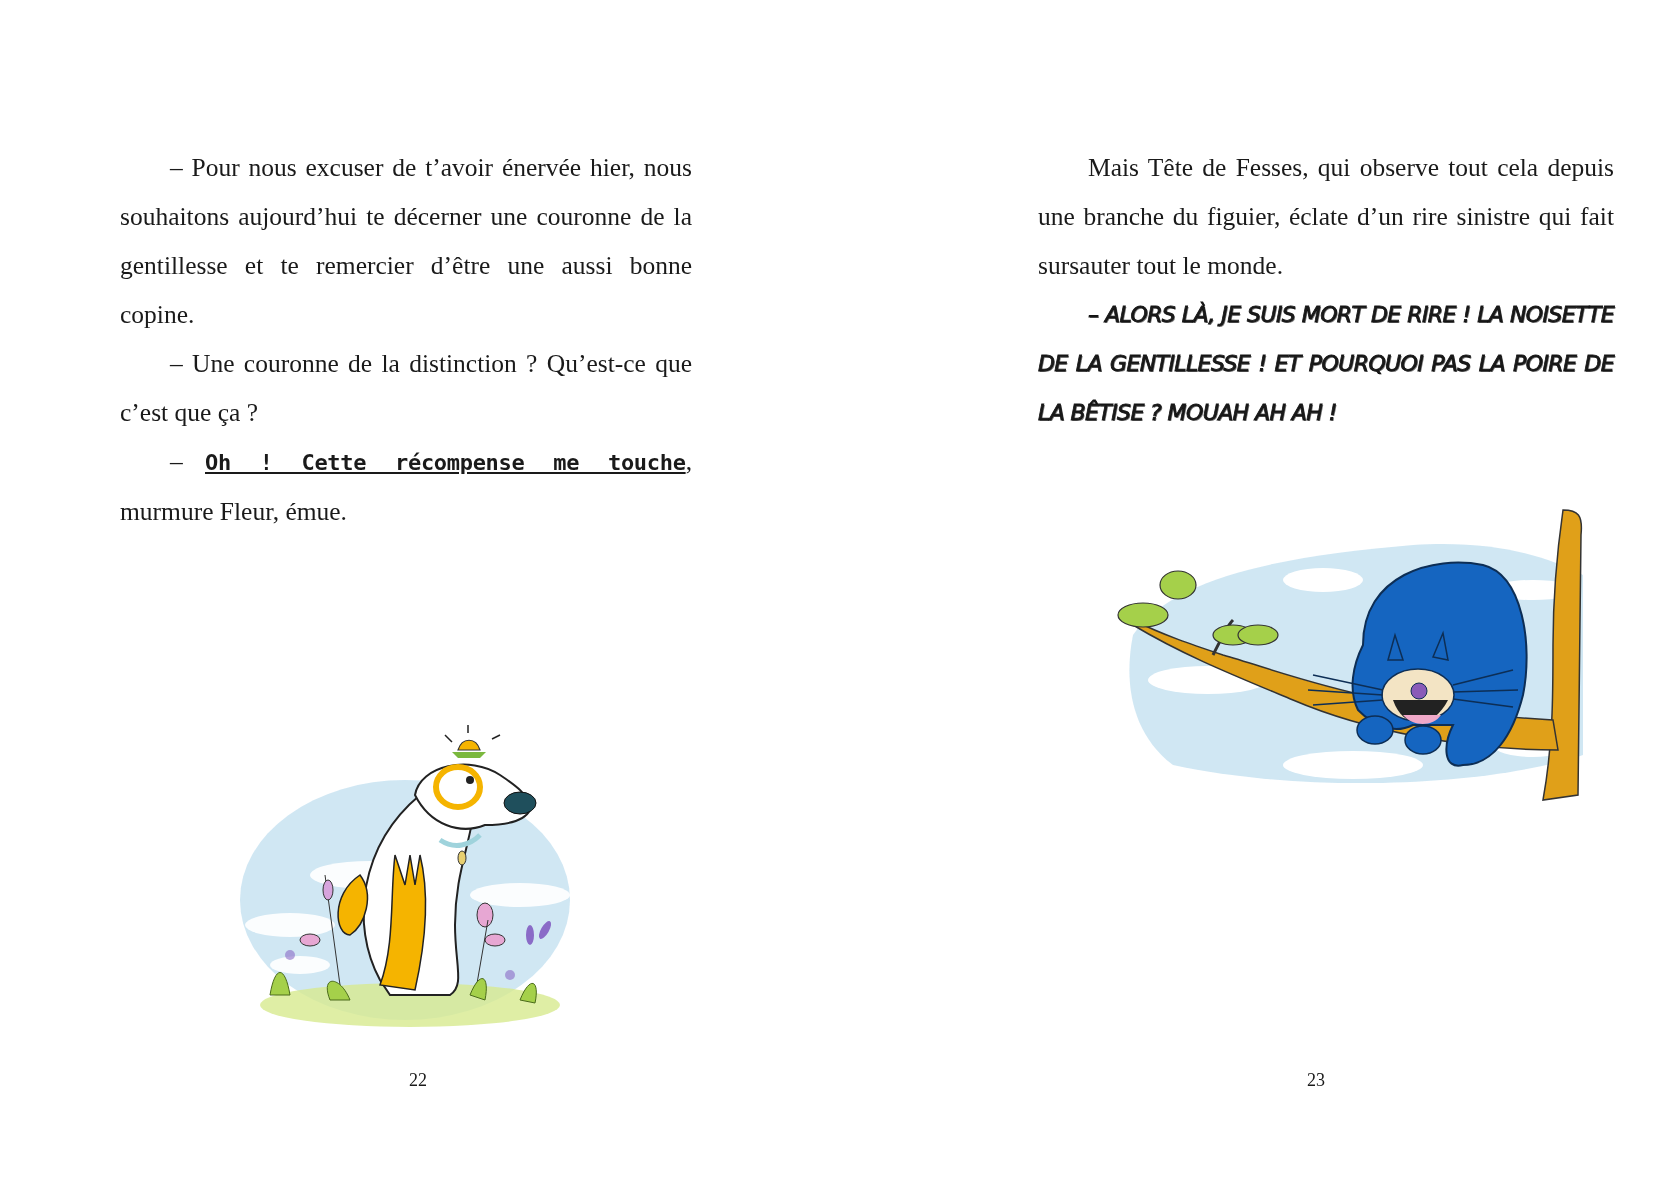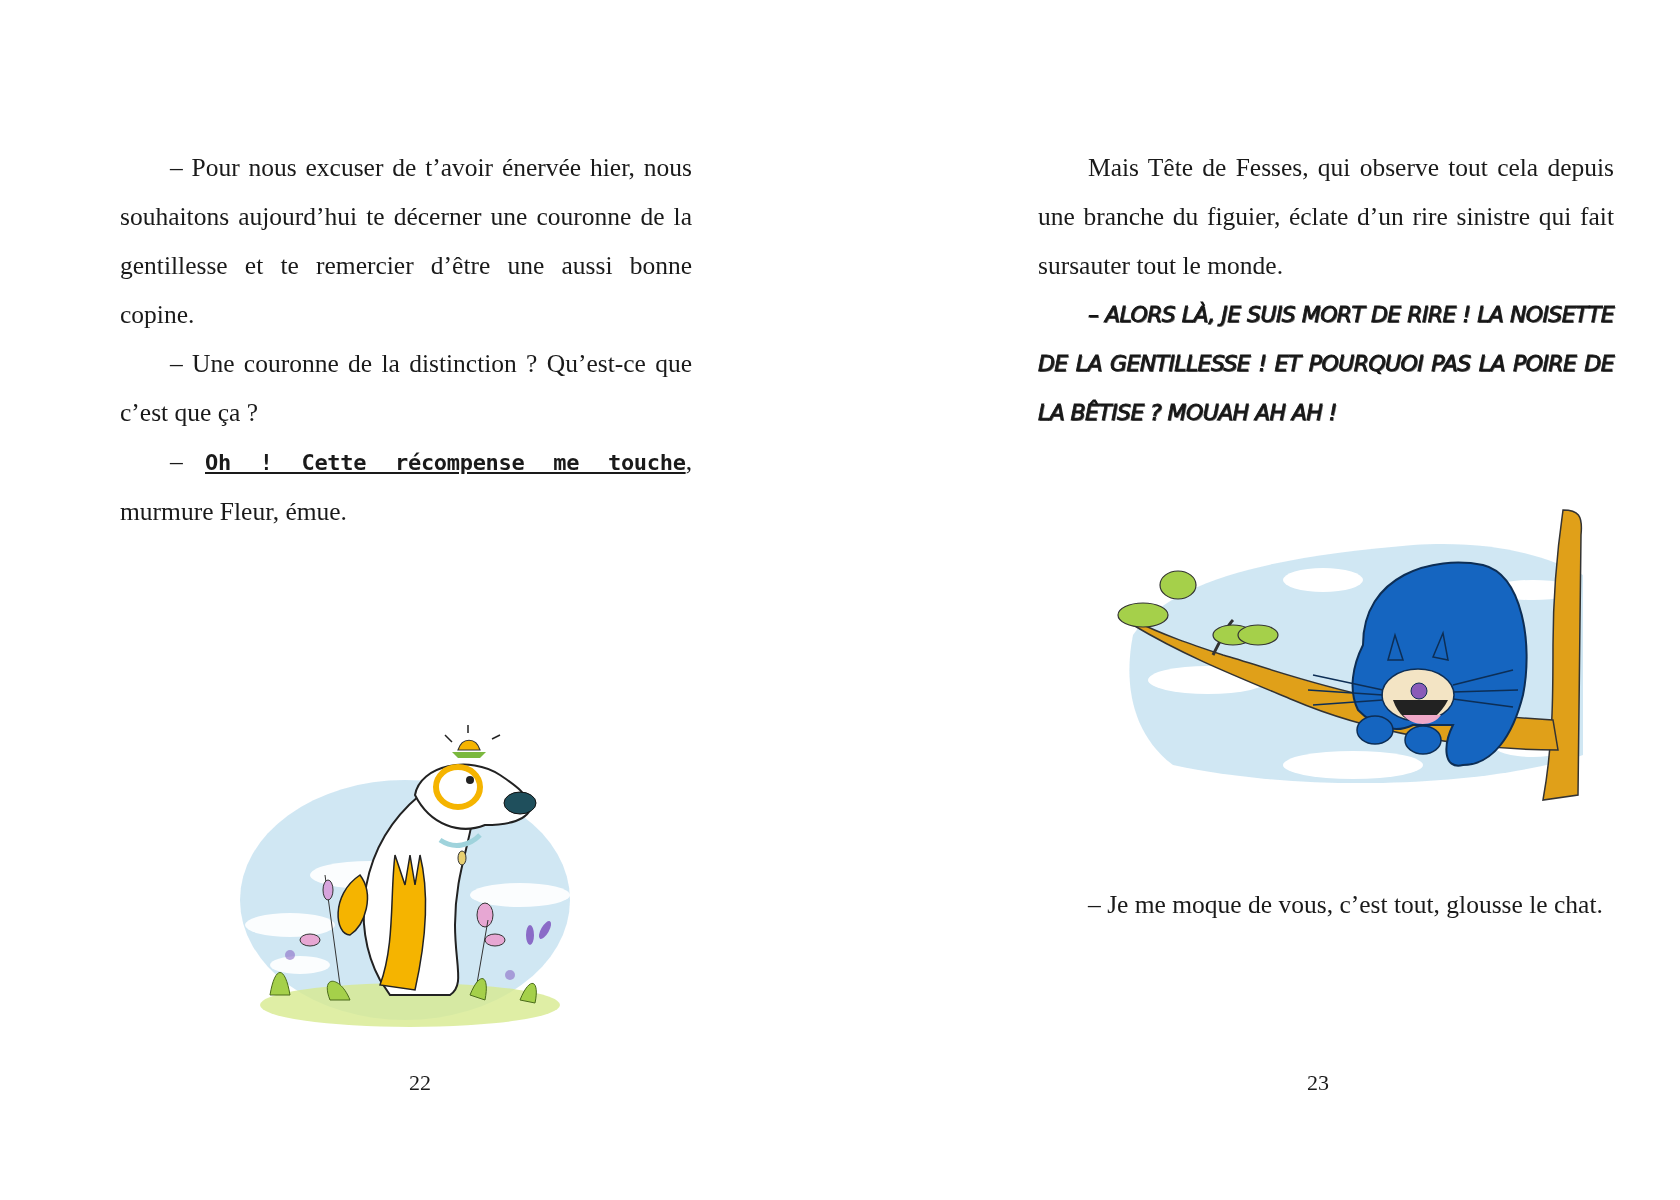--- a/index.html
+++ b/index.html
@@ -7,21 +7,21 @@
   .page { position: absolute; top: 0; height: 1200px; padding-left: 27px; }
   .page-left { left: 0; width: 840px; }
   .page-right { left: 888px; width: 840px; }
   .text-block { position: absolute; font-size: 25.5px; line-height: 49px; text-align: justify; }
   .page-left .text-block { left: 120px; width: 572px; top: 143px; }
   .page-right .text-block { left: 150px; width: 576px; top: 143px; }
   .page-right .text-block.bottom { top: 880px; }
   .para { margin: 0; text-indent: 50px; }
   .hand { font-family: "DejaVu Sans Mono", "Liberation Mono", monospace; font-weight: bold; font-size: 22px; letter-spacing: -0.3px; text-decoration: underline; }
   .shout { font-family: "DejaVu Sans", "Liberation Sans", sans-serif; font-weight: 400; font-style: italic; font-size: 22px; letter-spacing: -0.6px; text-transform: uppercase; text-align: justify; line-height: 49px; -webkit-text-stroke: 0.8px #111; text-shadow: 1px 1px 0 #777; }
-  .page-number { position: absolute; top: 1070px; font-size: 22px; font-family: "Liberation Serif", serif; }
+  .page-number { position: absolute; top: 1070px; font-size: 18px; font-family: "Liberation Serif", serif; }
   .page-left .page-number { left: 409px; }
   .page-right .page-number { left: 419px; }
   .illus { position: absolute; }
   .illus-dog { left: 230px; top: 725px; width: 360px; height: 310px; }
   .illus-cat { left: 225px; top: 495px; width: 500px; height: 320px; }
 </style>
 </head>
 <body>
 
 <div class="page page-left">
@@ -131,17 +131,16 @@
       <line x1="340" y1="190" x2="400" y2="175"></line>
       <line x1="340" y1="197" x2="405" y2="195"></line>
       <line x1="340" y1="204" x2="400" y2="212"></line>
     </g>
 
     <ellipse cx="262" cy="235" rx="18" ry="14" fill="#1565c0" stroke="#0d2e55" stroke-width="1.5"></ellipse>
     <ellipse cx="310" cy="245" rx="18" ry="14" fill="#1565c0" stroke="#0d2e55" stroke-width="1.5"></ellipse>
   </svg>
 
   <div class="text-block bottom">
-    <p class="para">– Je me moque de vous, c’est tout, glousse le chat.</p>
   </div>
 
   <div class="page-number">23</div>
 </div>
 
 </body></html>

